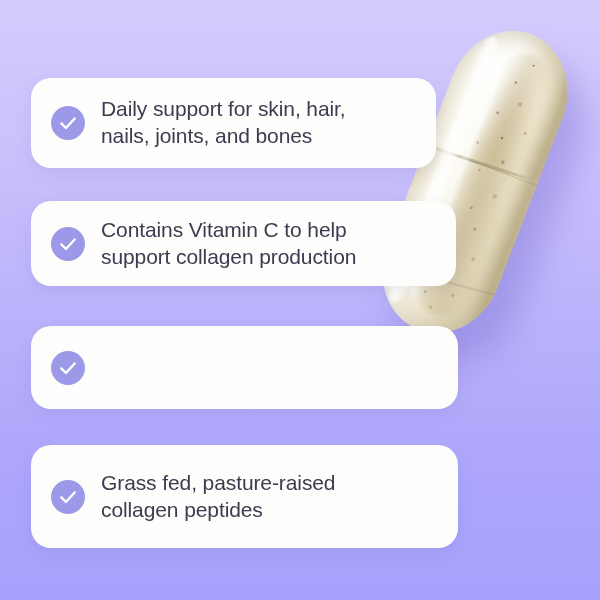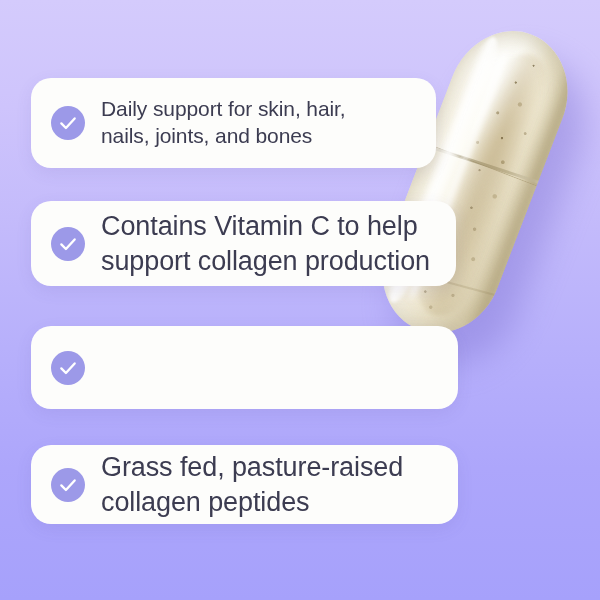--- a/index.html
+++ b/index.html
@@ -200,37 +200,37 @@
     gap: 16px;
     background: #fdfdfb;
     border-radius: 20px;
     padding: 0 18px 0 20px;
     box-sizing: border-box;
     box-shadow: 0 5px 16px rgba(92,76,160,0.10);
   }
   .card-1 { top: 78px;  height: 90px;  width: 405px; }
   .card-2 { top: 201px; height: 85px;  width: 425px; }
   .card-3 { top: 326px; height: 83px;  width: 427px; }
-  .card-4 { top: 445px; height: 79px;  width: 427px; }
+  .card-4 { top: 445px; height: 103px;  width: 427px; }
 
   .check {
     flex: 0 0 auto;
     width: 34px;
     height: 34px;
     border-radius: 50%;
     background: #9c99e8;
     display: flex;
     align-items: center;
     justify-content: center;
   }
   .check svg { display: block; }
 
   .card-text {
     color: #3c3c51;
-    font-size: 27px;
+    font-size: 21px;
     line-height: 1.28;
     letter-spacing: -0.1px;
     white-space: pre-line;
   }
   .card-1 .card-text { font-size: 21px; }
 </style>
 </head>
 <body>
 
 <div id="stage">

